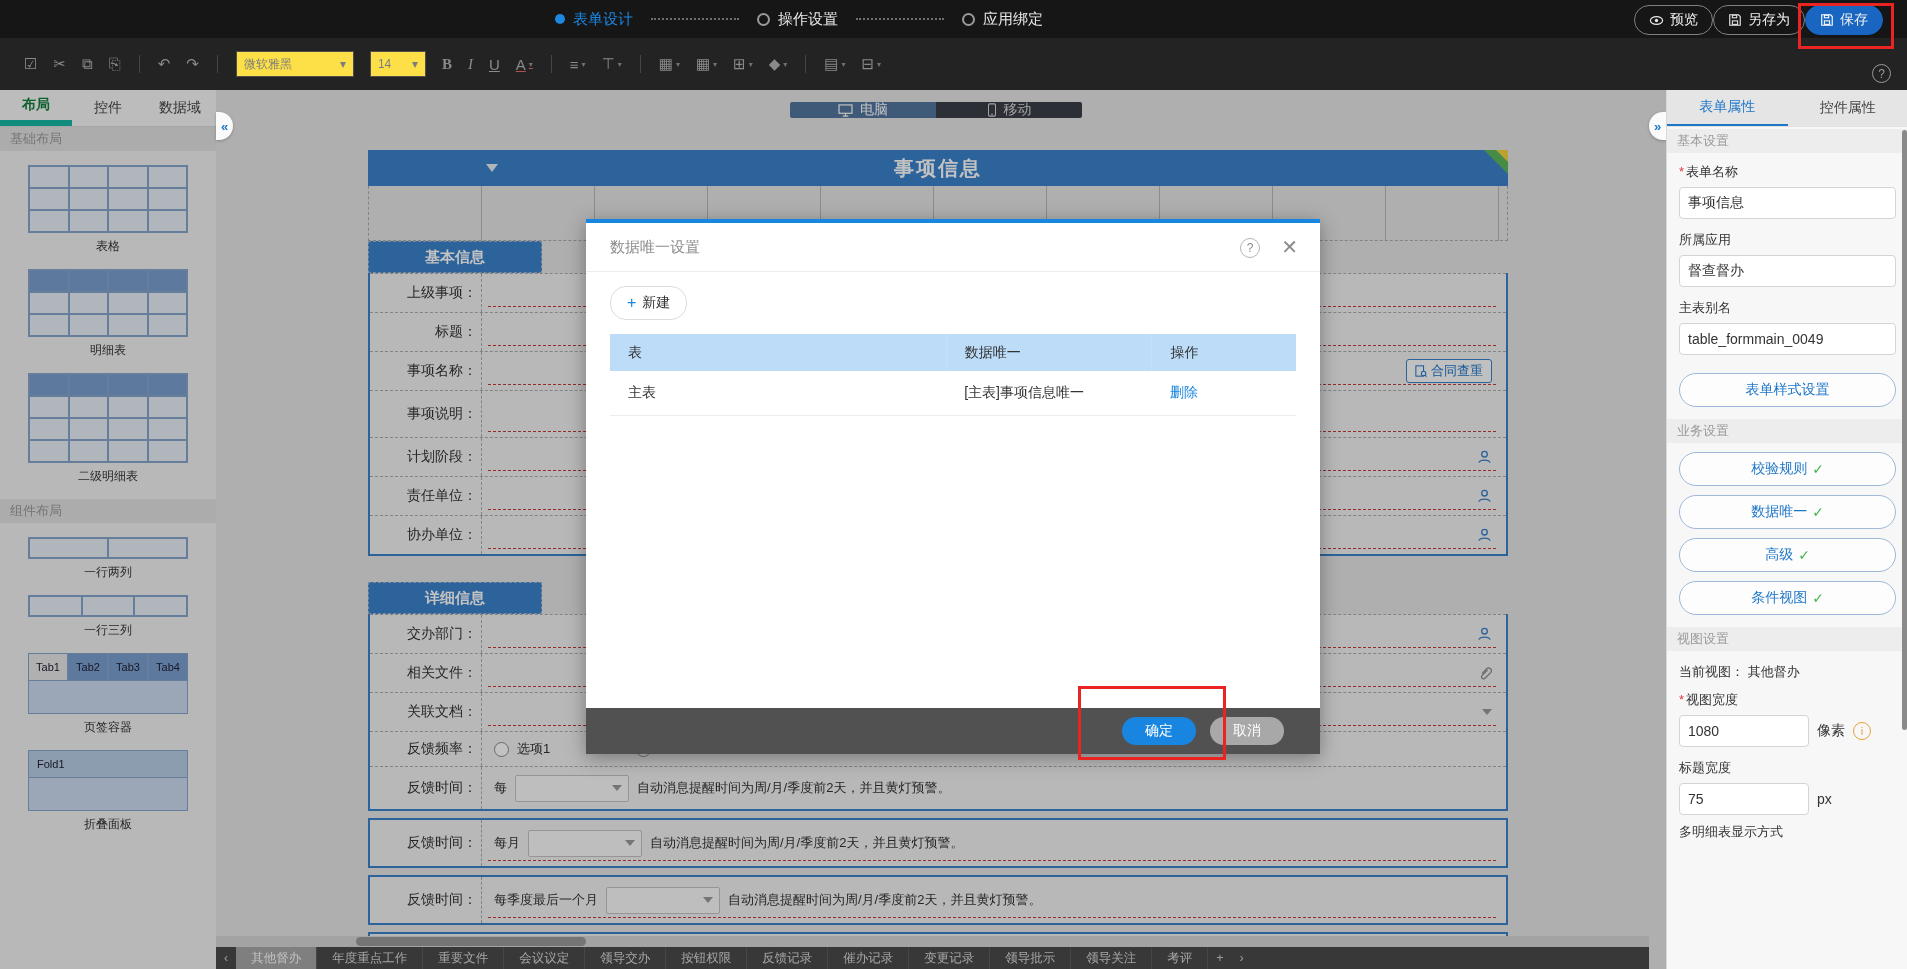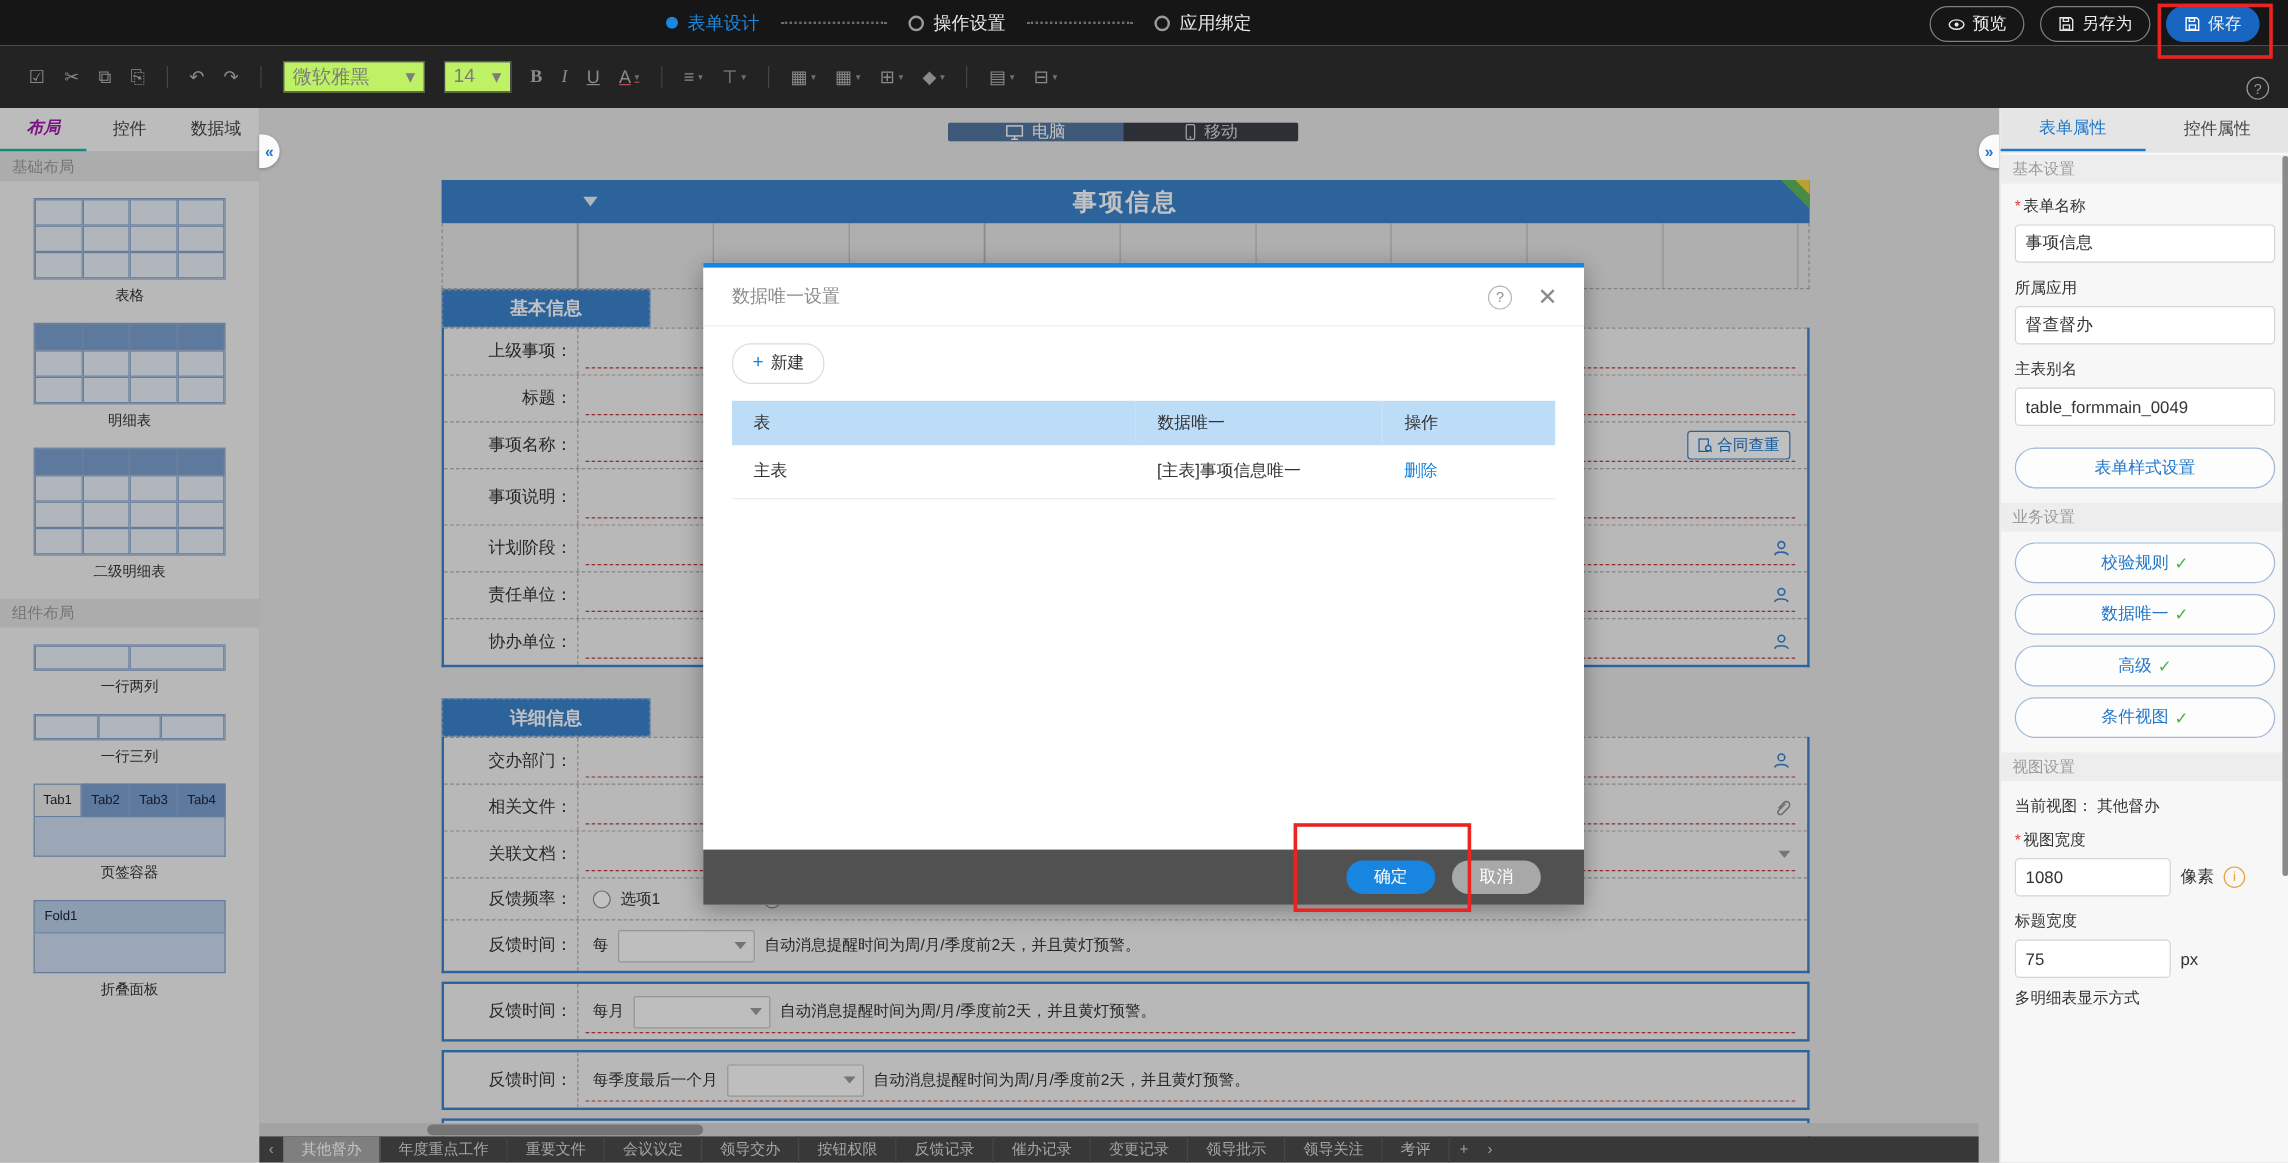--- a/index.html
+++ b/index.html
@@ -6,44 +6,44 @@
   body{width:1907px;height:969px;position:relative;overflow:hidden;
        font-family:"Liberation Sans","DejaVu Sans",sans-serif;background:#e6e6e6;font-size:14px;color:#333;}
   
   .topbar{position:absolute;left:0;top:0;width:1907px;height:38px;background:#161616;display:flex;align-items:center;z-index:60;}
   .steps{position:absolute;left:555px;top:0;height:38px;display:flex;align-items:center;gap:10px;}
   .step{display:flex;align-items:center;gap:8px;font-size:15px;color:#e8e8e8;cursor:pointer;}
   .step .dot{width:10px;height:10px;border-radius:50%;background:#1c86e0;}
   .step .ring{width:9px;height:9px;border-radius:50%;border:2px solid #9a9a9a;background:transparent;}
   .step.active{color:#1c86e0;}
   .connector{width:88px;border-top:2px dotted #6e6e6e;margin:0 8px;}
-  .tb-actions{position:absolute;right:24px;top:5px;display:flex;gap:13px;}
+  .tb-actions{position:absolute;right:24px;top:5px;display:flex;}
   .tb-btn{height:28px;border:1px solid #808080;border-radius:15px;color:#f0f0f0;display:flex;align-items:center;gap:6px;
           padding:0 14px;font-size:14px;background:transparent;cursor:pointer;}
   .tb-btn.primary{background:#1866c2;border-color:#1866c2;}
   .tb-btn svg{display:block;}
   
   .toolbar{position:absolute;left:0;top:38px;width:1907px;height:52px;background:#232323;display:flex;align-items:center;z-index:60;}
   .tool{color:#8a8a8a;font-size:15px;margin:0 8px;display:flex;align-items:center;gap:3px;cursor:pointer;}
   .tool .caret{font-size:8px;color:#707070;}
   .tsep{width:1px;height:18px;background:#454545;margin:0 10px;}
-  .fontbox{width:102px;height:24px;background:#bef264;border:1px solid #4d4d4d;color:#7d7d7d;font-size:16px;
+  .fontbox{width:102px;height:24px;background:#fde047;border:1px solid #4d4d4d;color:#7d7d7d;font-size:12px;
            display:flex;align-items:center;justify-content:space-between;padding:0 7px;margin:0 8px;cursor:pointer;}
   .fontbox.small{width:40px;}
   .tool.b{font-weight:bold;font-family:"Liberation Serif","DejaVu Serif",serif;}
   .tool.i{font-style:italic;font-family:"Liberation Serif","DejaVu Serif",serif;}
   .tool.u{text-decoration:underline;}
   .tool.a{text-decoration:underline;text-decoration-color:#b05050;}
   .help{position:absolute;right:16px;bottom:7px;width:17px;height:17px;border:1px solid #9a9a9a;border-radius:50%;
         color:#9a9a9a;font-size:12px;display:flex;align-items:center;justify-content:center;cursor:pointer;}
   
   .left-panel{position:absolute;left:0;top:90px;width:216px;height:879px;background:#f2f2f2;overflow:hidden;border-right:1px solid #cfcfcf;}
   .lp-tabs{height:36px;display:flex;background:#f7f7f7;border-bottom:1px solid #dcdcdc;}
   .lp-tab{flex:1;display:flex;align-items:center;justify-content:center;font-size:14px;color:#444;cursor:pointer;}
-  .lp-tab.active{color:#a21caf;border-bottom:2px solid #14b8a6;font-weight:bold;font-style:italic;}
+  .lp-tab.active{color:#15803d;border-bottom:6px solid #14b8a6;font-weight:bold;}
   .lp-strip{height:24px;background:#e3e3e3;color:#9a9a9a;font-size:13px;display:flex;align-items:center;padding-left:10px;}
   .thumb{width:160px;margin:14px auto 0 auto;text-align:center;cursor:pointer;}
   .tgrid{display:grid;grid-template-columns:repeat(4,1fr);border:1px solid #87a5cc;}
   .tgrid div{height:20px;border:1px solid #87a5cc;background:#e9eff7;}
   .tgrid div.hd{background:#7b9fd0;}
   .tlabel{font-size:12px;color:#333;margin-top:5px;}
   .rowthumb{display:flex;border:1px solid #87a5cc;}
   .rowthumb div{flex:1;height:18px;border:1px solid #87a5cc;background:#e9eff7;}
   .tabthumb .tabs{display:flex;}
   .tabthumb .tabs div{flex:1;height:26px;border:1px solid #87a5cc;background:#7b9fd0;font-size:11px;color:#223;display:flex;align-items:center;justify-content:center;}

